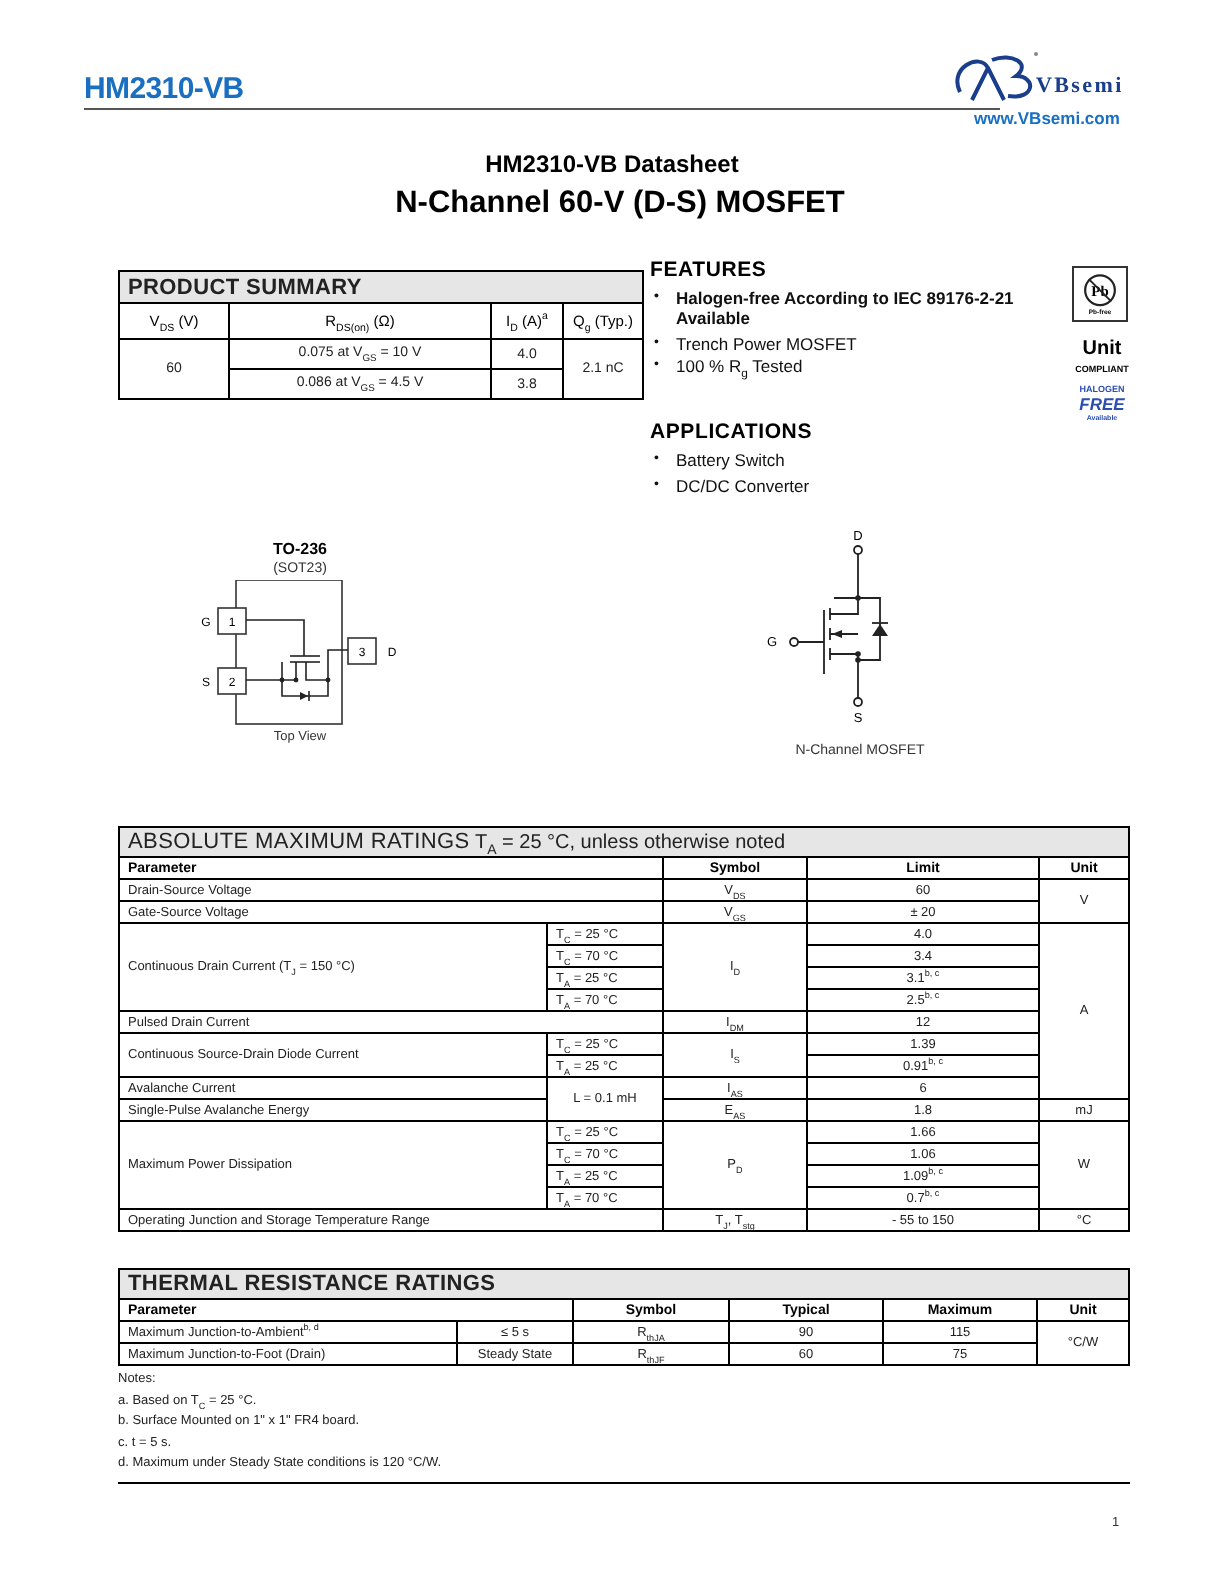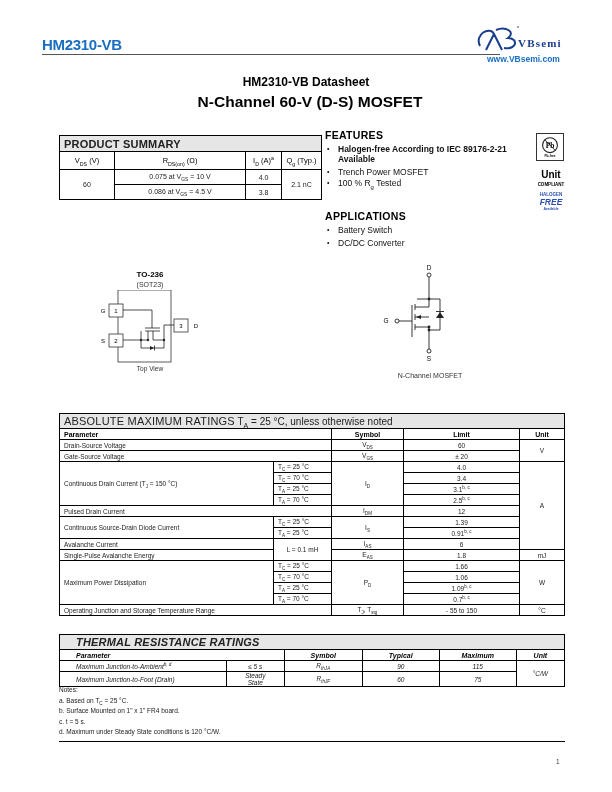--- a/index.html
+++ b/index.html
@@ -57,21 +57,21 @@
   .amr { left: 59px; top: 413px; width: 506px; font-size: 6.5px; color: #222; }
   .amr td, .amr th { border: 1px solid #000; vertical-align: middle; height: 11px; padding: 0 4px; }
   .amr .title { background: #e6e6e6; height: 15px; font-size: 10px; font-weight: normal; text-align: left; }
   .amr .title b { font-weight: 400; font-size: 11px; letter-spacing: 0.2px; }
   .amr th { font-size: 7px; font-weight: bold; text-align: center; color: #000; }
   .amr th.l { text-align: left; }
   .c { text-align: center; }
 
   
   .thr { left: 59px; top: 634px; width: 506px; font-size: 6.5px; color: #222; }
-  .thr td, .thr th { border: 1px solid #000; vertical-align: middle; height: 11px; padding: 0 16px; font-style: italic; }
+  .thr td, .thr th { border: 1px solid #000; vertical-align: middle; height: 11px; padding: 0 4px; }
   .thr .title { background: #e6e6e6; height: 15px; text-align: left; font-size: 11px; font-weight: 900; letter-spacing: 0.2px; }
   .thr th { font-size: 7px; font-weight: bold; text-align: center; color: #000; }
 
   .notes { left: 59px; top: 685px; font-size: 6.5px; line-height: 10.5px; color: #222; }
   .foot-line { left: 59px; top: 741px; width: 506px; height: 1px; background: #000; }
   .page-no { left: 556px; top: 758px; font-size: 6.5px; color: #333; }
 </style>
 </head>
 <body>
 

